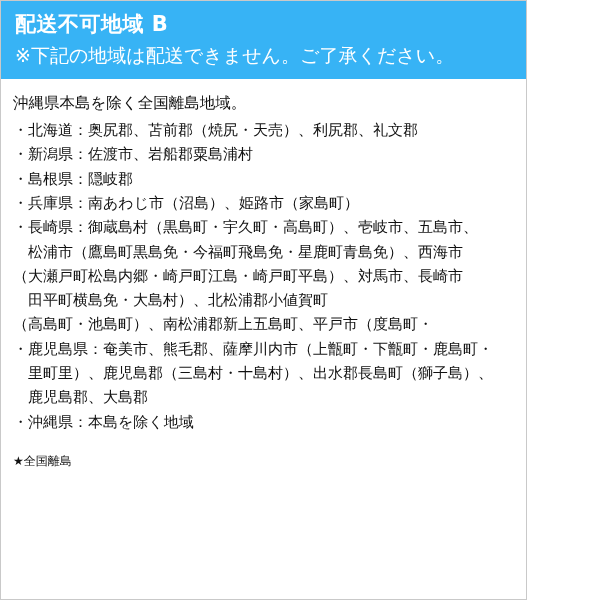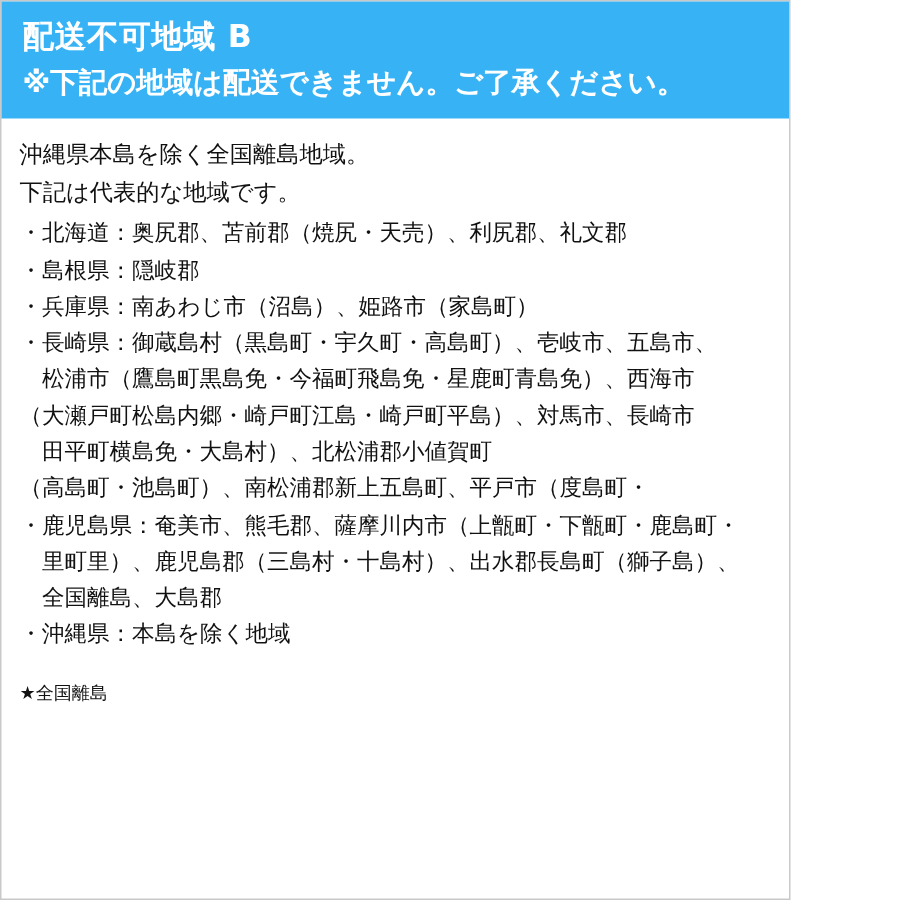--- a/index.html
+++ b/index.html
@@ -29,21 +29,21 @@
     box-sizing: border-box;
   }
   .header-title {
     font-size: 21px;
     font-weight: bold;
     line-height: 1.5;
     letter-spacing: 0.5px;
   }
   .header-sub {
     font-size: 19px;
-    font-weight: bold;
+    font-weight: normal;
     line-height: 1.5;
     letter-spacing: 0px;
     white-space: nowrap;
   }
   .body {
     padding: 12px 12px 0 12px;
     box-sizing: border-box;
   }
   .intro-line {
     font-size: 15.5px;
@@ -76,29 +76,31 @@
 
   <div class="header">
     <div class="header-title">配送不可地域 B</div>
     <div class="header-sub">※下記の地域は配送できません。ご了承ください。</div>
   </div>
 
   <div class="body">
 
     <div class="intro">
       <div class="intro-line">沖縄県本島を除く全国離島地域。</div>
-      <div class="intro-line">下記は代表的な地域です。</div>
     </div>
 
     <div class="list">
 
       <div class="list-item">
         <span class="cont">・北海道：奥尻郡、苫前郡（焼尻・天売）、利尻郡、礼文郡</span>
       </div>
 
+      <div class="list-item">
+        <span class="cont">・新潟県：佐渡市、岩船郡粟島浦村</span>
+      </div>
 
       <div class="list-item">
         <span class="cont">・島根県：隠岐郡</span>
       </div>
 
 
       <div class="list-item">
         <span class="cont">・兵庫県：南あわじ市（沼島）、姫路市（家島町）</span>
       </div>
 
@@ -106,21 +108,21 @@
         <span class="cont">・長崎県：御蔵島村（黒島町・宇久町・高島町）、壱岐市、五島市、</span>
         <span class="cont">　松浦市（鷹島町黒島免・今福町飛島免・星鹿町青島免）、西海市</span>
         <span class="cont">（大瀬戸町松島内郷・崎戸町江島・崎戸町平島）、対馬市、長崎市</span>
         <span class="cont">　田平町横島免・大島村）、北松浦郡小値賀町</span>
         <span class="cont">（高島町・池島町）、南松浦郡新上五島町、平戸市（度島町・</span>
       </div>
 
       <div class="list-item">
         <span class="cont">・鹿児島県：奄美市、熊毛郡、薩摩川内市（上甑町・下甑町・鹿島町・</span>
         <span class="cont">　里町里）、鹿児島郡（三島村・十島村）、出水郡長島町（獅子島）、</span>
-        <span class="cont">　全国離島、大島郡</span>
+        <span class="cont">　鹿児島郡、大島郡</span>
       </div>
 
       <div class="list-item">
         <span class="cont">・沖縄県：本島を除く地域</span>
       </div>
 
     </div>
 
     <div class="footer-note">★全国離島</div>
 

